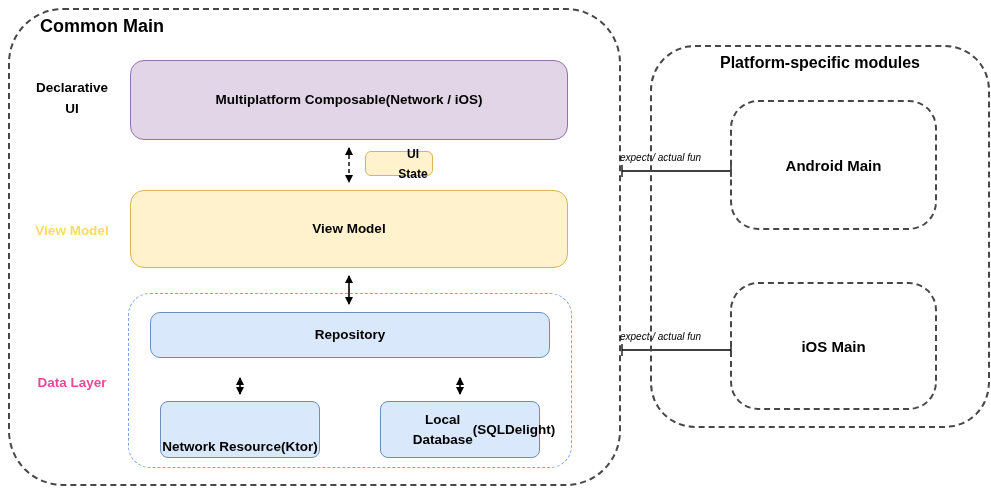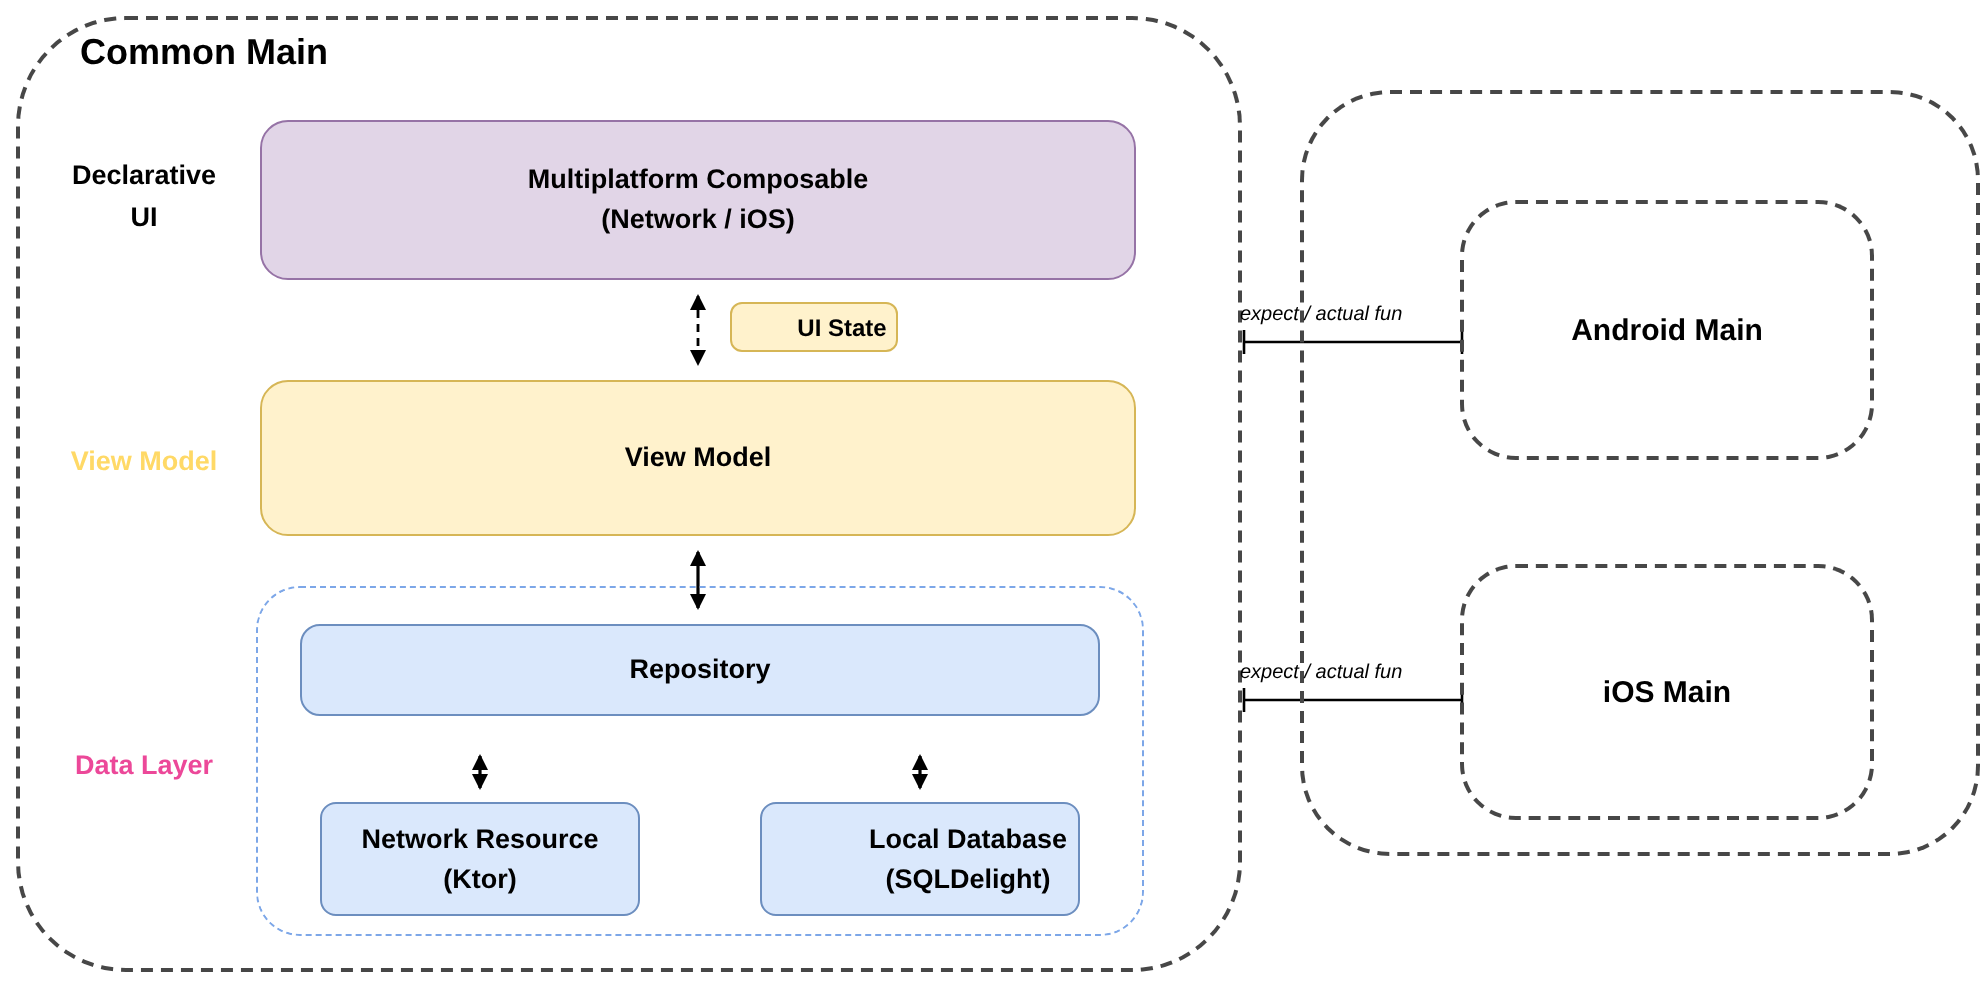--- a/index.html
+++ b/index.html
@@ -22,28 +22,28 @@
   
   .cm-title{left:40px;top:16px;font-size:18px;font-weight:bold;white-space:nowrap;}
   .pf-title{left:655px;top:54px;width:330px;text-align:center;font-size:16px;font-weight:bold;}
   
   .row-label{width:100px;text-align:center;font-weight:bold;font-size:13.5px;line-height:21px;}
   .lbl-declarative{left:22px;top:77px;color:#000000;}
   .lbl-viewmodel{left:22px;top:220px;color:#ffd966;}
   .lbl-datalayer{left:22px;top:372px;color:#ec4899;}
   
   .node{
-    display:flex;flex-direction:column;align-items:center;justify-content:center;
+    display:flex;flex-direction:row;align-items:center;justify-content:center;
     text-align:center;font-weight:bold;font-size:13.5px;line-height:20px;
   }
   .node-purple{left:130px;top:60px;width:438px;height:80px;background:#e1d5e7;border:1px solid #9673a6;border-radius:14px;}
   .node-viewmodel{left:130px;top:190px;width:438px;height:78px;background:#fff2cc;border:1px solid #d6b656;border-radius:14px;}
-  .node-uistate{left:365px;top:151px;width:84px;height:25px;background:#fff2cc;border:1px solid #d6b656;border-radius:6px;font-size:12px;padding-left:28px;}
+  .node-uistate{left:365px;top:151px;width:68px;height:25px;background:#fff2cc;border:1px solid #d6b656;border-radius:6px;font-size:12px;padding-left:28px;}
   .node-repo{left:150px;top:312px;width:400px;height:46px;background:#dae8fc;border:1px solid #6c8ebf;border-radius:10px;}
-  .node-network{left:160px;top:401px;width:160px;height:57px;background:#dae8fc;border:1px solid #6c8ebf;border-radius:8px;}
+  .node-network{left:160px;top:401px;width:160px;height:57px;background:#dae8fc;border:1px solid #6c8ebf;border-radius:8px;align-items:flex-end;}
   .node-localdb{left:380px;top:401px;width:160px;height:57px;background:#dae8fc;border:1px solid #6c8ebf;border-radius:8px;padding-left:48px;}
   .dashed-node{
     display:flex;align-items:center;justify-content:center;
     font-weight:bold;font-size:15px;text-align:center;
   }
   
   .conn-label{
     left:620px;width:112px;
     font-style:italic;font-size:10px;white-space:nowrap;
   }
@@ -114,20 +114,21 @@
     <div>Network Resource</div>
     <div>(Ktor)</div>
   </div>
 
   <div class="abs node node-localdb">
     <div>Local Database</div>
     <div>(SQLDelight)</div>
   </div>
 
   <div class="abs outer-dash platform"></div>
+  <div class="abs pf-title">Platform-specific modules</div>
 
   <div class="abs inner-dash dashed-node android-main">Android Main</div>
 
   <div class="abs inner-dash dashed-node ios-main">iOS Main</div>
 
   <div class="abs conn-label conn-label-top">expect / actual fun</div>
   <div class="abs conn-label conn-label-bottom">expect / actual fun</div>
 
 </div>
 

